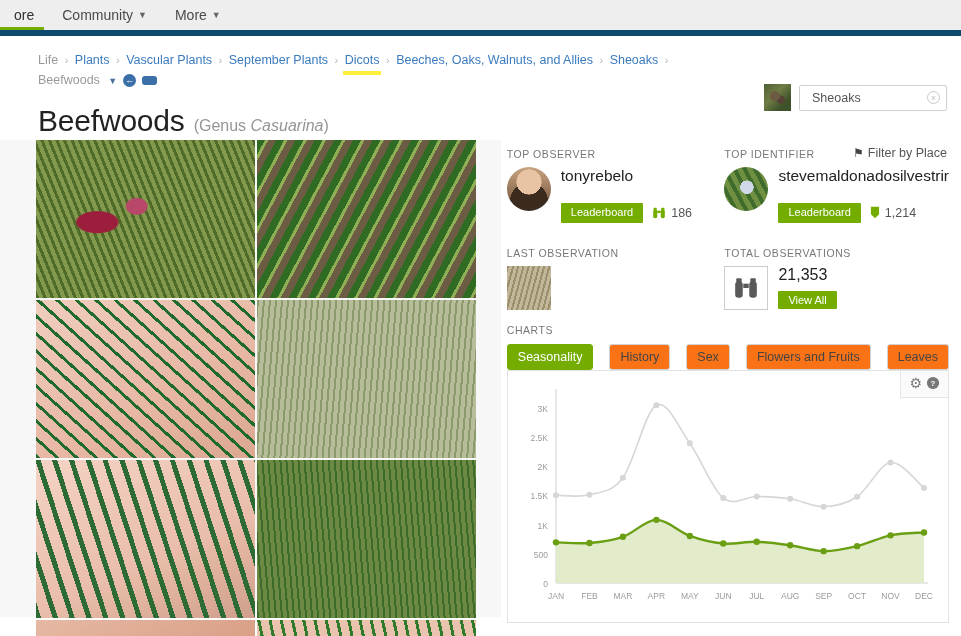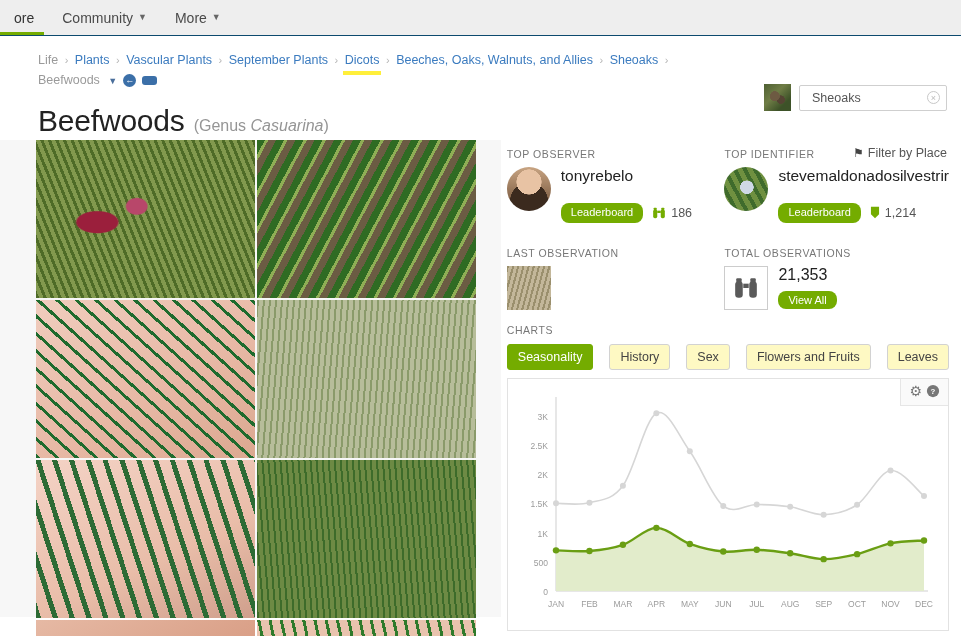--- a/index.html
+++ b/index.html
@@ -10,21 +10,21 @@
     background:#ffffff;
     color:#333;
     overflow:hidden;
     position:relative;
   }
 
   
   .topnav {
     height:36px;
     background:#eeeeee;
-    border-bottom:1px solid #0c4a6e;
+    border-bottom:6px solid #0c4a6e;
     display:flex;
     align-items:stretch;
     padding-left:0;
   }
   .nav-item {
     display:flex; align-items:center;
     font-size:14px; color:#4a4a4a;
     padding:0 14px;
     position:relative;
     cursor:pointer;
@@ -207,44 +207,44 @@
       repeating-linear-gradient(62deg,#3f6b2c 0 4px,#6f9040 4px 9px),
       linear-gradient(#6d8a45,#33511f);}
   .stat-name {
     font-size:15.5px; color:#222; line-height:1.15; margin-bottom:18px;
     white-space:nowrap; overflow:hidden;
   }
   .stat-date { font-size:16px; color:#222; margin-bottom:6px; }
   .pillrow { display:flex; align-items:center; gap:9px; }
   .green-pill {
     background:#74ac00; color:#fff; font-size:11px;
-    padding:3px 10px; border-radius:8px; cursor:pointer;
+    padding:3px 10px; border-radius:1px; cursor:pointer;
     white-space:nowrap; line-height:1.25;
   }
   .count { font-size:12.5px; color:#555; display:flex; align-items:center; gap:5px;}
   .thumb-sq {
     width:44px;height:44px;flex:none;
   }
   .obs-thumb{background:
       repeating-linear-gradient(105deg,#9a8f6d 0 2px,#c3b79a 2px 5px),
       linear-gradient(#b9ae8c,#8d8163);}
   .binoc-box {
     width:44px;height:44px;border:1px solid #cccccc;background:#fff;
     display:flex;align-items:center;justify-content:center;flex:none;
   }
 
   
   .charts-label {
     font-size:10.5px; letter-spacing:.55px; color:#777;
     text-transform:uppercase; margin:2px 0 8px 0;
   }
-  .tabs { display:flex; gap:16px; margin-bottom:8px; flex-wrap:nowrap;}
+  .tabs { display:flex; gap:16px; flex-wrap:nowrap;}
   .tab {
     font-size:12.5px; padding:5px 10px; border-radius:3px;
-    border:1px solid #d2d2d2; background:#fef9c3; color:#444;
+    border:1px solid #d2d2d2; background:#f97316; color:#444;
     cursor:pointer; white-space:nowrap;
   }
   .tab.active { background:#74ac00; border-color:#74ac00; color:#fff; }
 
   .chart-card {
     border:1px solid #e2e2e2; background:#fff;
     height:253px; position:relative;
   }
   .chart-tools {
     position:absolute; right:0; top:0;

